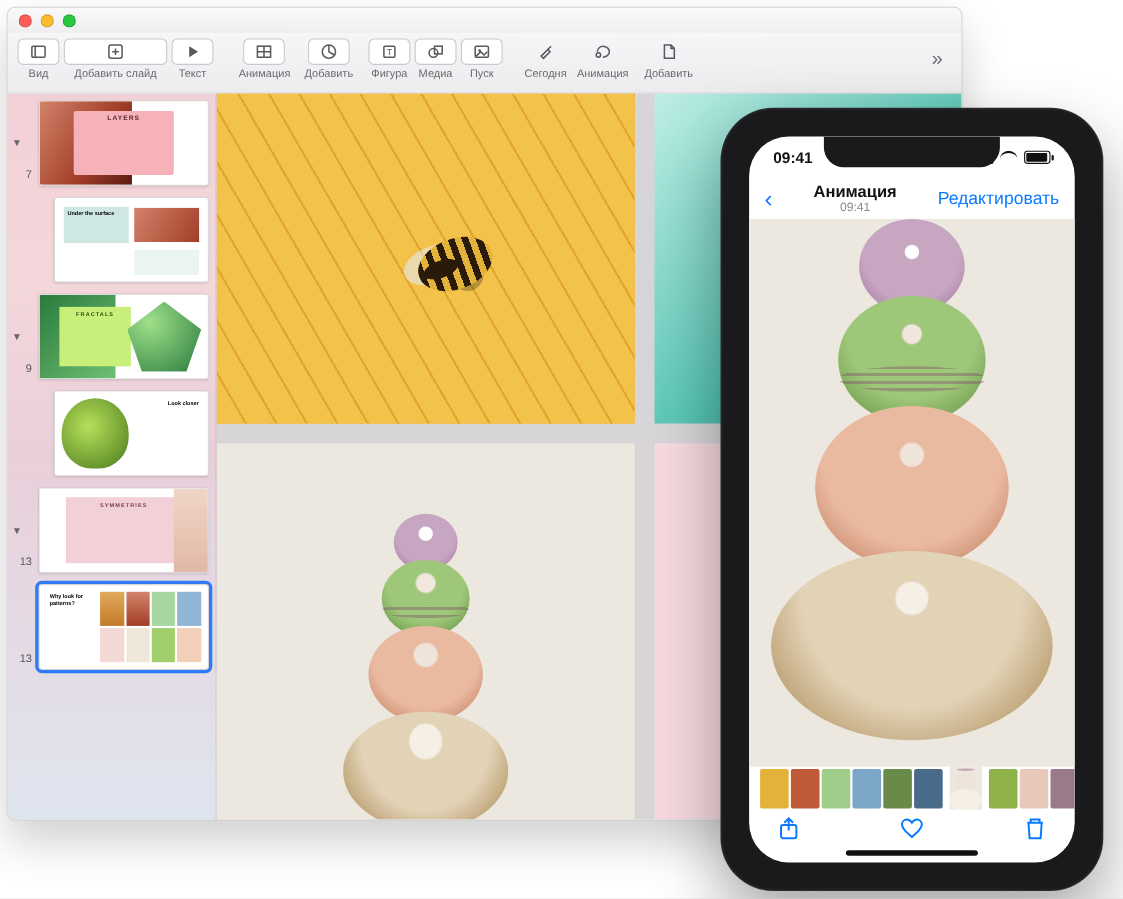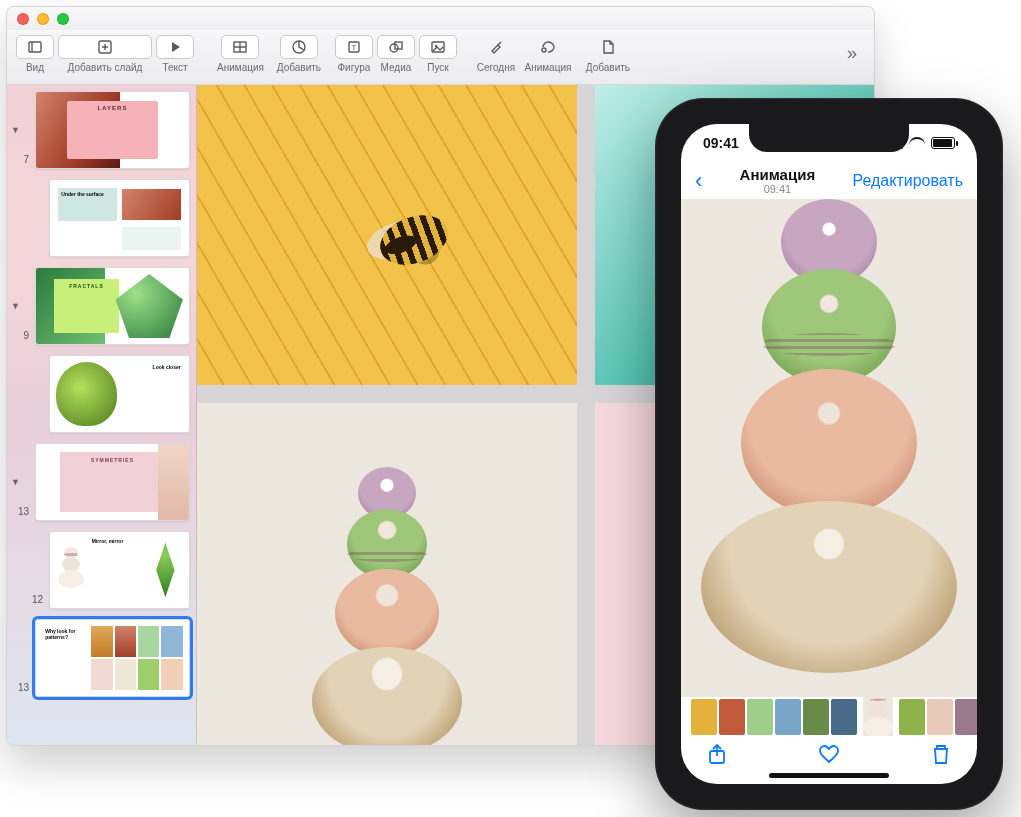--- a/index.html
+++ b/index.html
@@ -471,33 +471,20 @@
 
       <div class="slide-entry">
         <span class="sl-disclosure">▼</span>
         <span class="sl-num">13</span>
         <div class="thumb th11">
             <div class="card"></div>
             <div class="side"></div>
           </div>
       </div>
 
-      <div class="slide-entry" style="padding-left:14px">
-        <span class="sl-num">12</span>
-        <div class="thumb th12">
-          <div class="urch urchin-stack mini">
-            <div class="shell u1"></div>
-              <div class="shell u2"></div>
-              <div class="shell u3"></div>
-              <div class="shell u4"></div>
-          </div>
-          <div class="title"><span>Mirror, mirror</span></div>
-          <div class="leaf"></div>
-        </div>
-      </div>
 
       <div class="slide-entry">
         <span class="sl-num">13</span>
         <div class="thumb th13 selected">
           <div class="title"><span>Why look for patterns?</span></div>
           <div class="grid">
               <div></div>
               <div></div>
               <div></div>
               <div></div>

